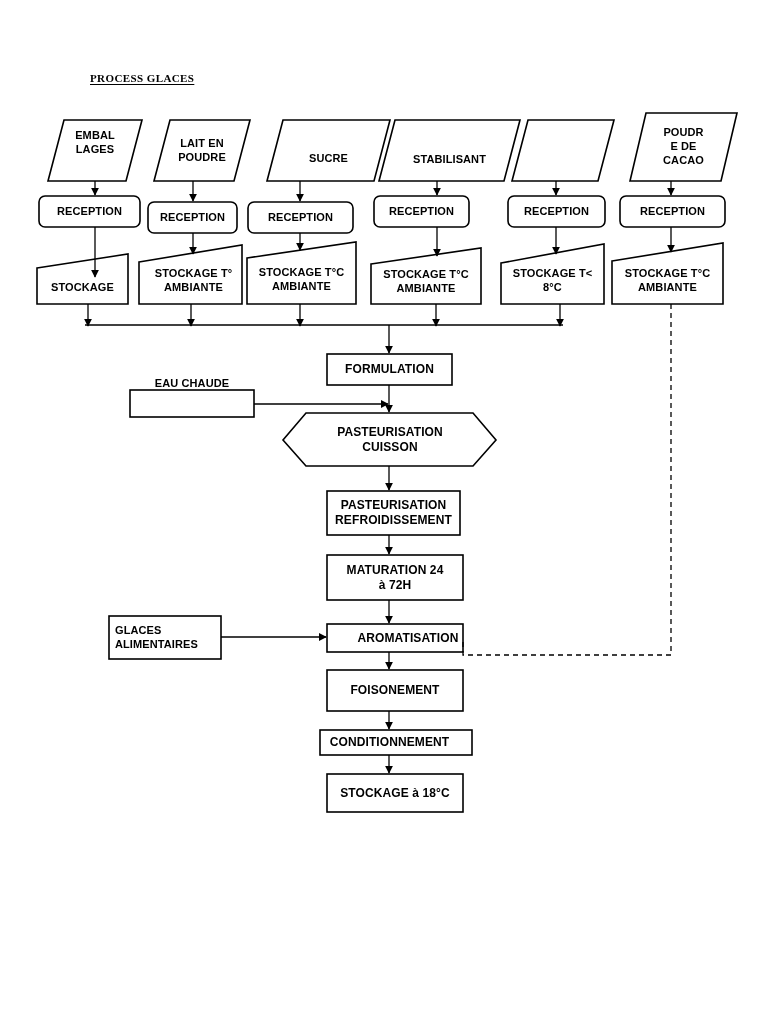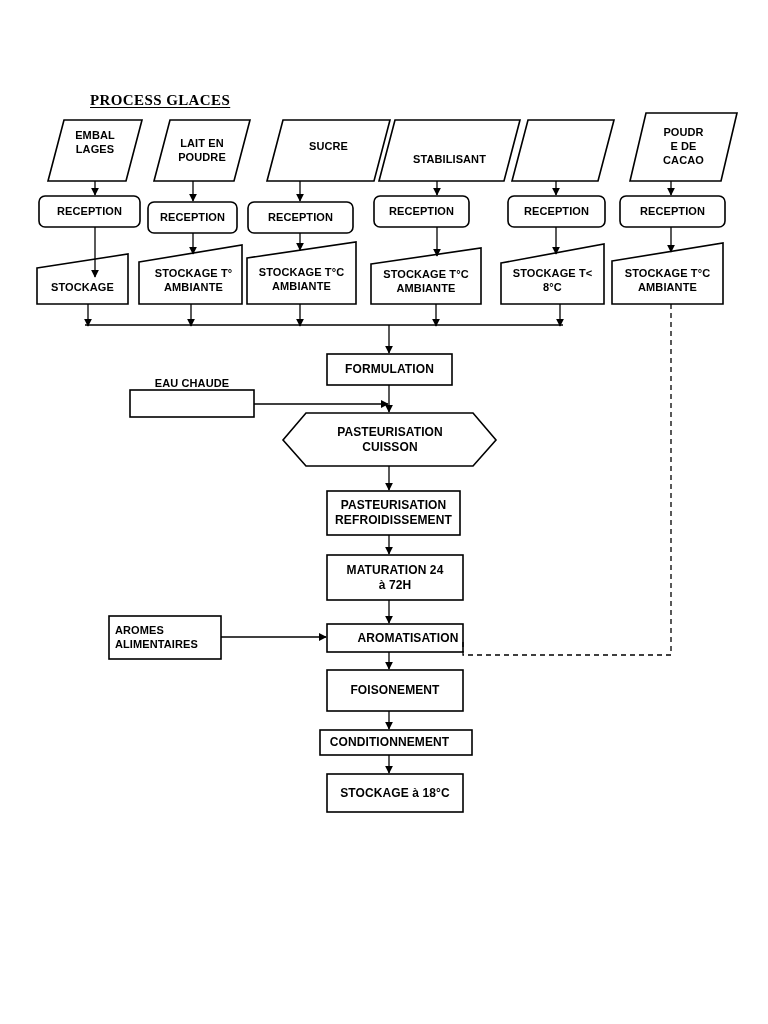--- a/index.html
+++ b/index.html
@@ -37,24 +37,24 @@
     z-index: 5;
   }
   .lbl-top    { font-size: 11px; font-weight: 600; }
   .lbl-recept { font-size: 11px; font-weight: 600; }
   .lbl-stock  { font-size: 11px; font-weight: 600; }
   .lbl-proc   { font-size: 12px; font-weight: 600; }
   .lbl-side   { font-size: 11px; font-weight: 600; }
 
   #page-title {
     position: absolute;
-    left: 90px; top: 92px;
+    left: 90px; top: 72px;
     font-family: "Liberation Serif", serif;
     font-weight: bold;
-    font-size: 15px;
+    font-size: 11px;
     letter-spacing: .4px;
     text-decoration: underline;
     text-underline-offset: 2px;
     z-index: 6;
   }
 </style>
 </head>
 <body>
 
 <div id="canvas">
@@ -152,21 +152,21 @@
 
     <g stroke="#000" stroke-width="1.3" fill="none" stroke-dasharray="5 4">
       <path d="M 671 304 L 671 655 L 463 655 L 463 638"></path>
     </g>
   </svg>
 
   <div class="node lbl-top" style="left:52px;  top:112px; width:86px;  height:61px;">EMBAL
 LAGES</div>
   <div class="node lbl-top" style="left:158px; top:120px; width:88px;  height:61px;">LAIT EN
 POUDRE</div>
-  <div class="node lbl-top" style="left:271px; top:108px; width:115px; height:78px;">SUCRE</div>
+  <div class="node lbl-top" style="left:271px; top:120px; width:115px; height:78px;">SUCRE</div>
   <div class="node lbl-top" style="left:383px; top:120px; width:133px; height:79px;">STABILISANT</div>
   <div class="node lbl-top" style="left:634px; top:113px; width:99px;  height:68px;">POUDR
 E DE
 CACAO</div>
 
   <div class="node lbl-recept" style="left:39px;  top:196px; width:101px; height:31px;">RECEPTION</div>
   <div class="node lbl-recept" style="left:148px; top:202px; width:89px;  height:31px;">RECEPTION</div>
   <div class="node lbl-recept" style="left:248px; top:202px; width:105px; height:31px;">RECEPTION</div>
   <div class="node lbl-recept" style="left:374px; top:196px; width:95px;  height:31px;">RECEPTION</div>
   <div class="node lbl-recept" style="left:508px; top:196px; width:97px;  height:31px;">RECEPTION</div>
@@ -190,16 +190,16 @@
   <div class="node lbl-proc" style="left:327px; top:491px; width:133px; height:44px;">PASTEURISATION
 REFROIDISSEMENT</div>
   <div class="node lbl-proc" style="left:327px; top:555px; width:136px; height:45px;">MATURATION 24
 à 72H</div>
   <div class="node lbl-proc" style="left:327px; top:624px; width:136px; height:28px;padding-left:26px;">AROMATISATION</div>
   <div class="node lbl-proc" style="left:327px; top:670px; width:136px; height:41px;">FOISONEMENT</div>
   <div class="node lbl-proc" style="left:320px; top:730px; width:139px; height:25px;text-align:right;">CONDITIONNEMENT</div>
   <div class="node lbl-proc" style="left:327px; top:774px; width:136px; height:38px;">STOCKAGE à 18°C</div>
 
   <div class="node lbl-side" style="left:130px; top:370px; width:124px; height:27px;">EAU CHAUDE</div>
-  <div class="node lbl-side" style="left:115px; top:616px; width:106px; height:43px; justify-content:flex-start; text-align:left;">AROMES
+  <div class="node lbl-side" style="left:115px; top:616px; width:106px; height:43px; justify-content:flex-start; text-align:left;">GLACES
 ALIMENTAIRES</div>
 
 </div>
 
 </body></html>

